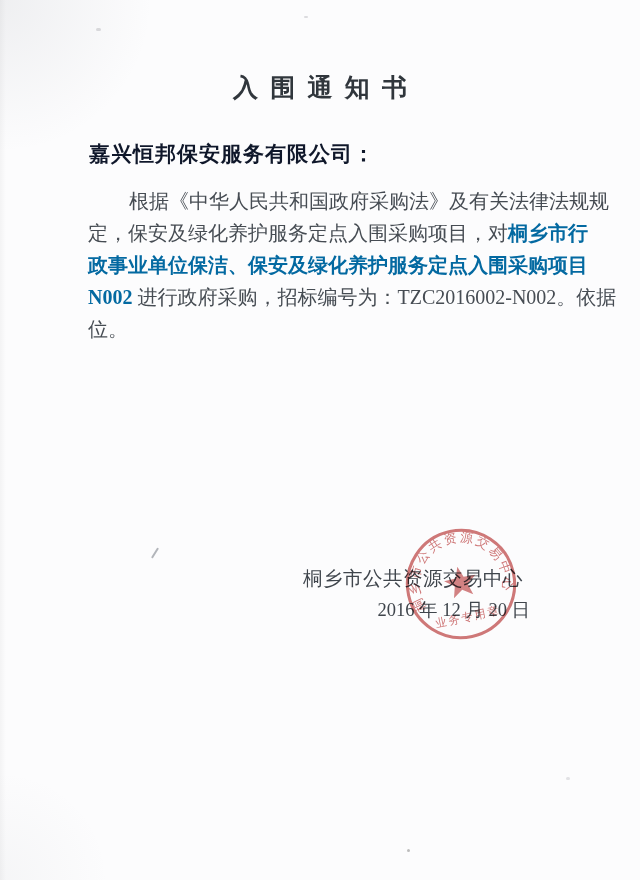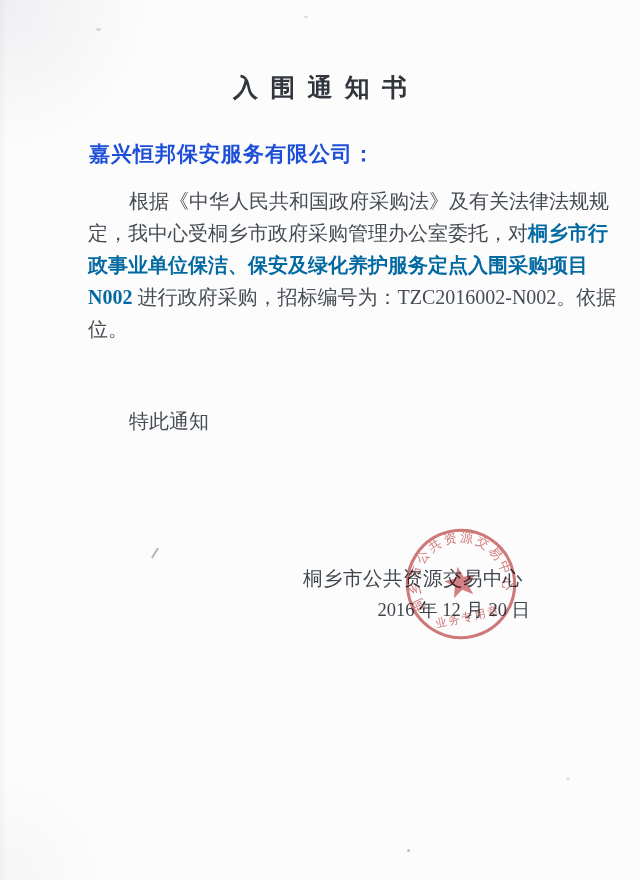--- a/index.html
+++ b/index.html
@@ -16,21 +16,21 @@
       radial-gradient(circle at 0% 100%, rgba(120,125,135,0.05), rgba(120,125,135,0) 10%),
       linear-gradient(to right, rgba(0,0,0,0.035), rgba(0,0,0,0) 6px);
   }
   .title{
     position:absolute;top:70px;left:0;width:100%;height:36px;line-height:36px;
     text-align:center;font-size:25px;font-weight:700;color:#30363c;
     letter-spacing:3px;text-indent:3px;white-space:nowrap;
   }
   .recipient{
     position:absolute;top:138px;left:89px;line-height:33px;
-    font-size:21px;font-weight:700;color:#1d4ed8;letter-spacing:1px;white-space:nowrap;
+    font-size:21px;font-weight:700;color:#0f172a;letter-spacing:1px;white-space:nowrap;
   }
   .para{position:absolute;top:177px;left:88px;width:463px;font-size:20px;}
   .pline{
     height:32px;line-height:32px;white-space:nowrap;
     text-align:justify;text-align-last:justify;word-break:keep-all;
   }
   .pline.indent{text-indent:41px;margin-top:8px;}
   .pline.last{text-align-last:left;}
   .b{font-weight:700;color:#0369a1;}
   .closing{
@@ -63,27 +63,26 @@
 <body>
 
 <div class="page">
 
   <div class="title">入 围 通 知 书</div>
 
   <div class="recipient">嘉兴恒邦保安服务有限公司：</div>
 
   <div class="para">
     <div class="pline indent"><span>根据《中华人民共和国政府采购法》及有关法律法规规</span></div>
-    <div class="pline"><span>定，我中心受桐乡市政府采购管理办公室委托，对</span><span class="b">桐乡市行</span></div>
+    <div class="pline"><span>定，保安及绿化养护服务定点入围采购项目，对</span><span class="b">桐乡市行</span></div>
     <div class="pline"><span class="b">政事业单位保洁、保安及绿化养护服务定点入围采购项目</span></div>
     <div class="pline"><span class="b">N002 </span><span>进行政府采购，招标编号为：TZC2016002-N002。依据</span></div>
     <div class="pline last"><span>位。</span></div>
   </div>
 
-  <div class="closing">特此通知</div>
 
   <div class="signature">桐乡市公共资源交易中心</div>
 
   <div class="date">2016 年 12 月 20 日</div>
 
   <div class="stamp">
     <svg viewBox="0 0 120 120">
       <g fill="#c75b5b" stroke="none">
         <circle cx="60" cy="60" r="54.5" fill="none" stroke="#c75b5b" stroke-width="3.1"></circle>
         <defs>

